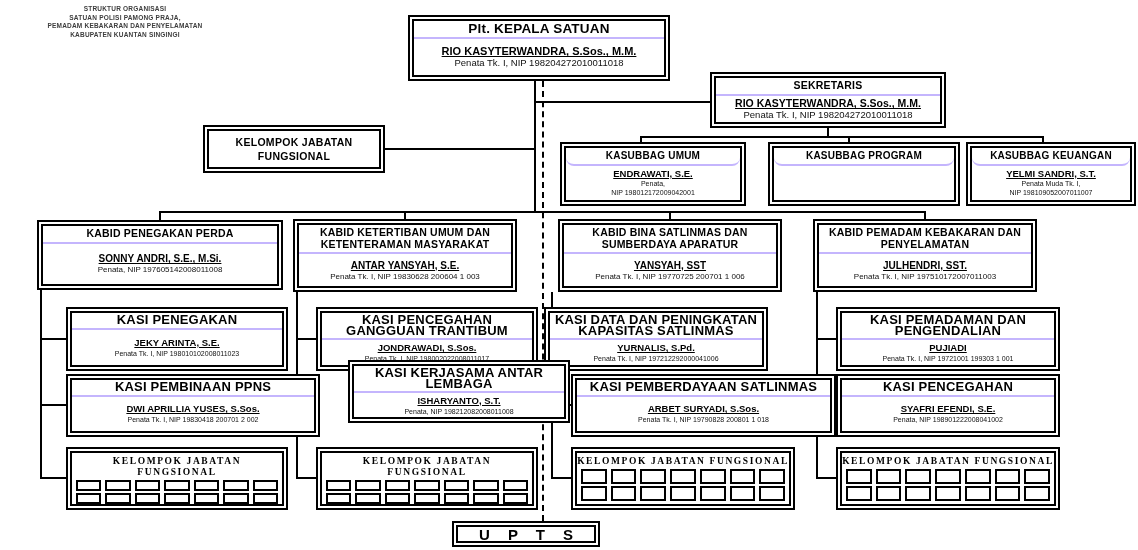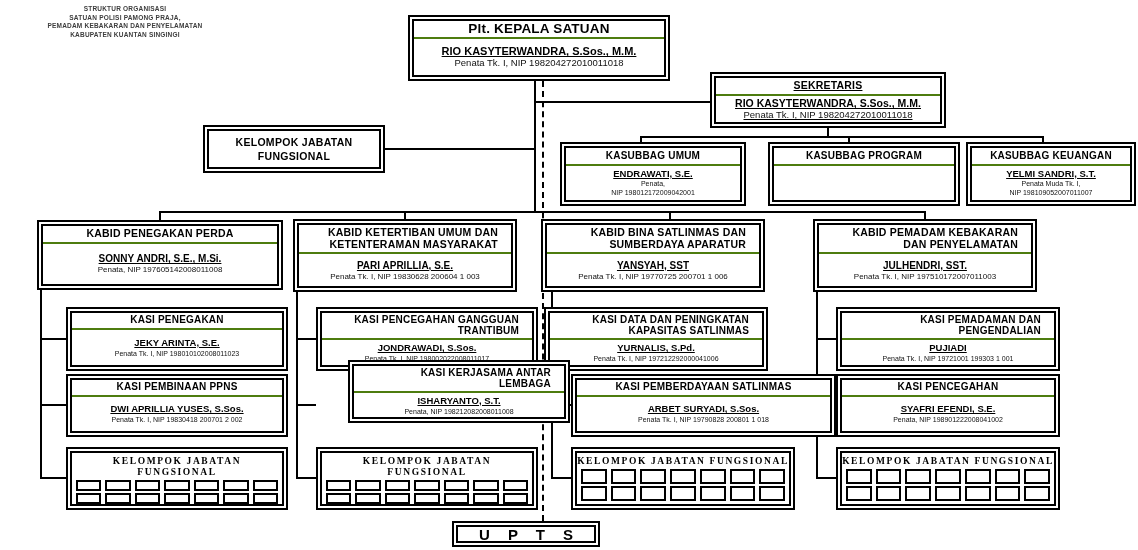--- a/index.html
+++ b/index.html
@@ -6,34 +6,34 @@
   .canvas{position:relative;width:1138px;height:550px;background:#ffffff;
           font-family:"Liberation Sans",sans-serif;color:#000;overflow:hidden;}
   .doc-title{position:absolute;left:10px;top:5px;width:230px;text-align:center;
              font-weight:bold;font-size:6.5px;line-height:8.5px;color:#3d3d3d;letter-spacing:.2px;}
   
   .ln{position:absolute;background:#000;}
   .lnd{position:absolute;width:0;border-left:2px dashed #000;}
   
   .node{position:absolute;border:2px solid #000;background:#fff;padding:2px;box-sizing:border-box;}
   .inner{border:2px solid #000;height:100%;box-sizing:border-box;display:flex;flex-direction:column;background:#fff;}
-  .ttl{border-bottom:2px solid #4d7c0f;font-weight:bold;text-align:right;display:flex;align-items:center;
-       justify-content:center;font-size:10.5px;line-height:11.5px;padding:2px 13px;letter-spacing:.2px;}
+  .ttl{border-bottom:2px solid #c4b5fd;font-weight:bold;text-align:center;display:flex;align-items:center;
+       justify-content:center;font-size:10.5px;line-height:11.5px;padding:2px 0;letter-spacing:.2px;}
   .body{flex:1;display:flex;flex-direction:column;align-items:center;justify-content:center;gap:1px;padding:1px 2px;}
   .nm{font-weight:bold;text-decoration:underline;font-size:10px;text-align:left;line-height:11px;}
   .nip{font-size:8px;line-height:9px;text-align:center;color:#111;}
   .kepala .ttl{font-size:13.5px;}
   .kepala .nm{font-size:11px;}
   .kepala .nip{font-size:9.5px;}
   .sek .nm{font-size:10.5px;}
   .sek .nip{font-size:9.5px;}
-  .ksb .ttl{font-size:10px;}
+  .ksb .ttl{font-size:10px;border-radius:8px;}
   .ksb .nm{font-size:9.5px;}
   .ksb .nip{font-size:7px;line-height:8.5px;}
-  .kasi .ttl{font-size:10px;line-height:10.5px;}
+  .kasi .ttl{font-size:13px;line-height:10.5px;}
   .kasi .nm{font-size:9.5px;}
   .kasi .nip{font-size:7px;}
   .plain .inner{align-items:center;justify-content:center;}
   .kel-label{font-weight:bold;font-size:10.5px;text-align:center;line-height:14px;letter-spacing:.3px;}
   .upts-label{font-weight:bold;font-size:15px;letter-spacing:7px;text-indent:7px;text-align:center;}
   .kelb-ttl{font-family:"Liberation Serif",serif;font-weight:bold;font-size:9.5px;letter-spacing:1.6px;
             text-align:center;line-height:11px;padding:3px 0 2px;}
   .grid{flex:1;display:grid;gap:2px 4px;padding:0 4px 3px;}
   .cell{border:2px solid #000;background:#fff;min-height:7px;}
 </style>
@@ -87,21 +87,21 @@
   <div class="node kepala" style="left:408px;top:15px;width:262px;height:66px;">
     <div class="inner">
       <div class="ttl">Plt. KEPALA SATUAN</div>
       <div class="body">
         <div class="nm">RIO KASYTERWANDRA, S.Sos., M.M.</div>
         <div class="nip">Penata Tk. I, NIP 198204272010011018</div>
       </div>
     </div>
   </div>
 
-  <div class="node sek" style="left:710px;top:72px;width:236px;height:56px;text-decoration:underline;">
+  <div class="node sek" style="left:710px;top:72px;width:236px;height:56px;">
     <div class="inner">
       <div class="ttl">SEKRETARIS</div>
       <div class="body">
         <div class="nm">RIO KASYTERWANDRA, S.Sos., M.M.</div>
         <div class="nip">Penata Tk. I, NIP 198204272010011018</div>
       </div>
     </div>
   </div>
 
   <div class="node plain" style="left:203px;top:125px;width:182px;height:48px;">
@@ -142,26 +142,26 @@
       <div class="body">
         <div class="nm">SONNY ANDRI, S.E., M.Si.</div>
         <div class="nip">Penata, NIP 197605142008011008</div>
       </div>
     </div>
   </div>
   <div class="node" style="left:293px;top:219px;width:224px;height:73px;">
     <div class="inner">
       <div class="ttl">KABID KETERTIBAN UMUM DAN KETENTERAMAN MASYARAKAT</div>
       <div class="body">
-        <div class="nm">PARI APRILLIA, S.E.</div>
+        <div class="nm">ANTAR YANSYAH, S.E.</div>
         <div class="nip">Penata Tk. I, NIP 19830628 200604 1 003</div>
       </div>
     </div>
   </div>
-  <div class="node" style="left:541px;top:219px;width:224px;height:73px;">
+  <div class="node" style="left:558px;top:219px;width:224px;height:73px;">
     <div class="inner">
       <div class="ttl">KABID BINA SATLINMAS DAN SUMBERDAYA APARATUR</div>
       <div class="body">
         <div class="nm">YANSYAH, SST</div>
         <div class="nip">Penata Tk. I, NIP 19770725 200701 1 006</div>
       </div>
     </div>
   </div>
   <div class="node" style="left:813px;top:219px;width:224px;height:73px;">
     <div class="inner">
@@ -203,21 +203,21 @@
   <div class="node kasi" style="left:836px;top:307px;width:224px;height:64px;">
     <div class="inner">
       <div class="ttl">KASI PEMADAMAN DAN PENGENDALIAN</div>
       <div class="body">
         <div class="nm">PUJIADI</div>
         <div class="nip">Penata Tk. I, NIP 19721001 199303 1 001</div>
       </div>
     </div>
   </div>
 
-  <div class="node kasi" style="left:66px;top:374px;width:222px;height:63px;">
+  <div class="node kasi" style="left:66px;top:374px;width:254px;height:63px;">
     <div class="inner">
       <div class="ttl">KASI PEMBINAAN PPNS</div>
       <div class="body">
         <div class="nm">DWI APRILLIA YUSES, S.Sos.</div>
         <div class="nip">Penata Tk. I, NIP 19830418 200701 2 002</div>
       </div>
     </div>
   </div>
   <div class="node kasi" style="left:316px;top:360px;width:222px;height:63px;margin-left:32px;">
     <div class="inner">

